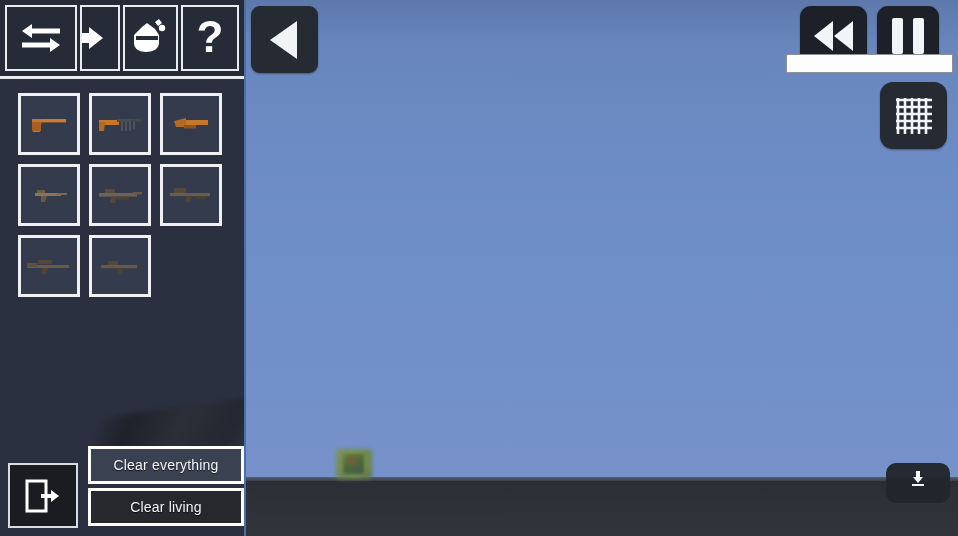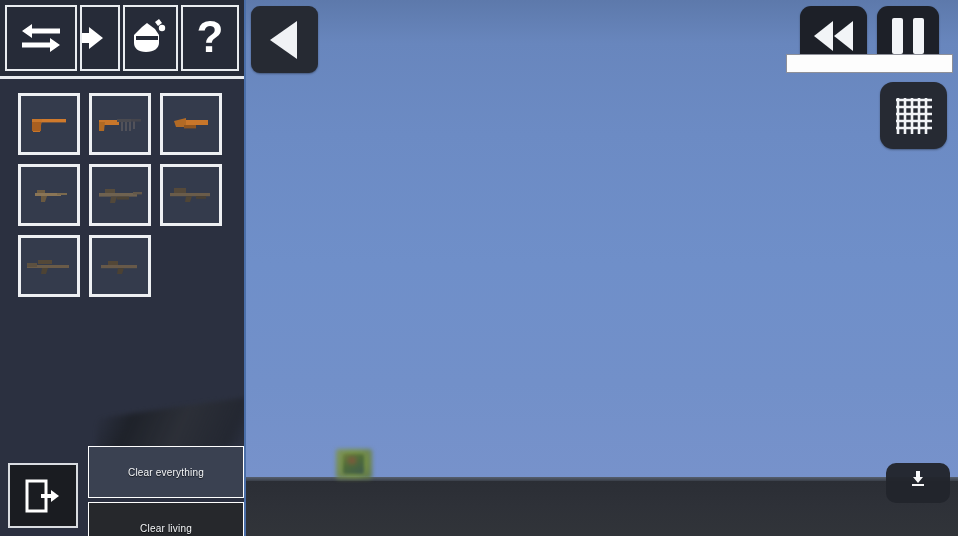--- a/index.html
+++ b/index.html
@@ -133,24 +133,24 @@
   
   #exit-btn{
     position:absolute;left:8px;top:463px;width:70px;height:65px;
     background:#1a1c21;border:2px solid #d9dce1;box-sizing:border-box;
     display:flex;align-items:center;justify-content:center;
   }
   #clear-stack{
     position:absolute;left:88px;top:446px;width:156px;
   }
   .clear-btn{
-    width:156px;height:52px;box-sizing:border-box;
-    border:1px solid #ffffff;
-    display:flex;align-items:center;justify-content:center;
-    color:#f4f6f8;font-size:10px;letter-spacing:.2px;
+    width:156px;height:38px;box-sizing:border-box;
+    border:3px solid #ffffff;
+    display:flex;align-items:center;justify-content:center;
+    color:#f4f6f8;font-size:14px;letter-spacing:.2px;
     text-shadow:0 1px 1px rgba(0,0,0,.7);
     cursor:pointer;
   }
   #clear-everything{background:#3a4151;}
   #clear-living{background:#26282c;margin-top:4px;text-align:right;}
 </style>
 </head>
 <body>
 
 <div id="game-world">

